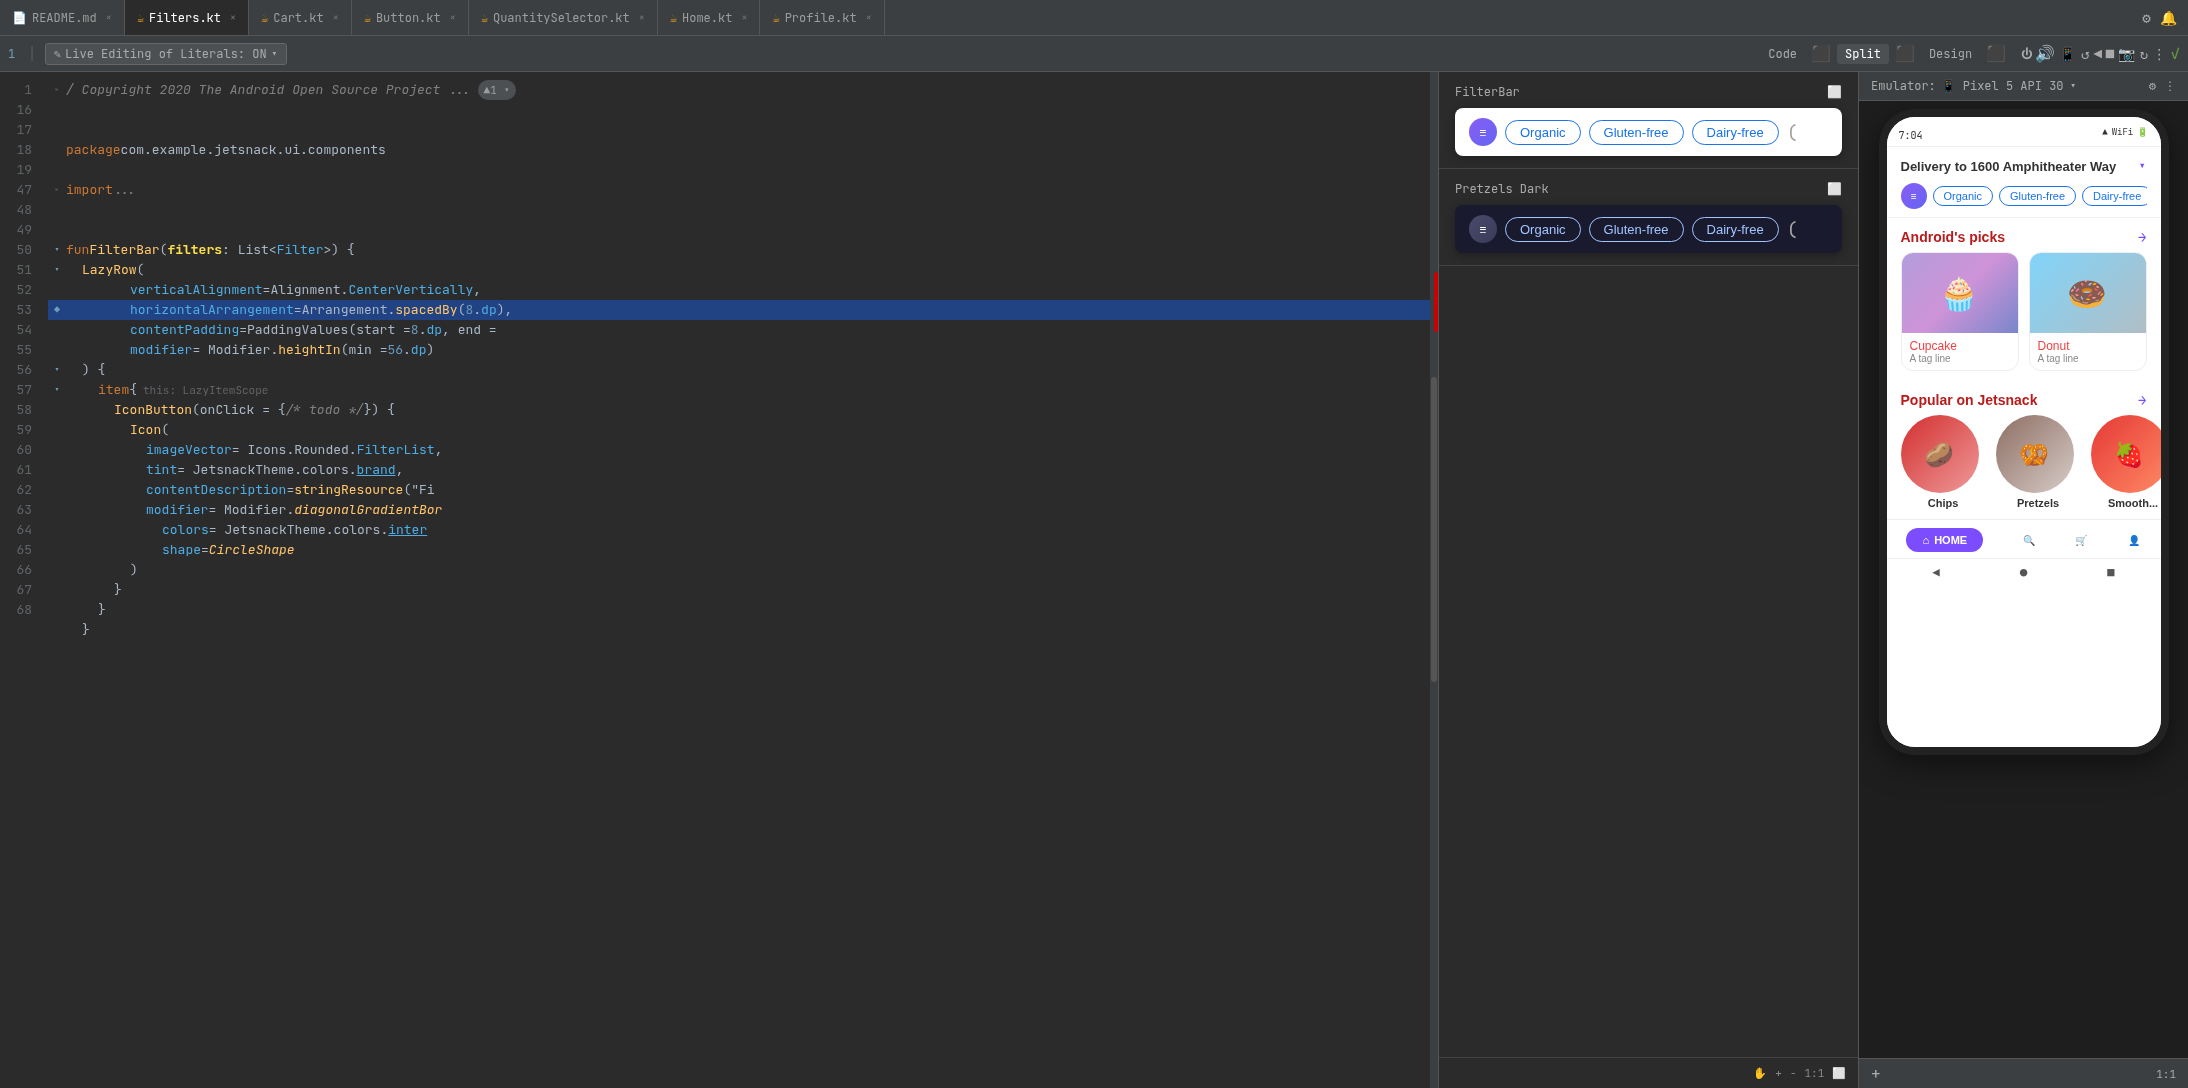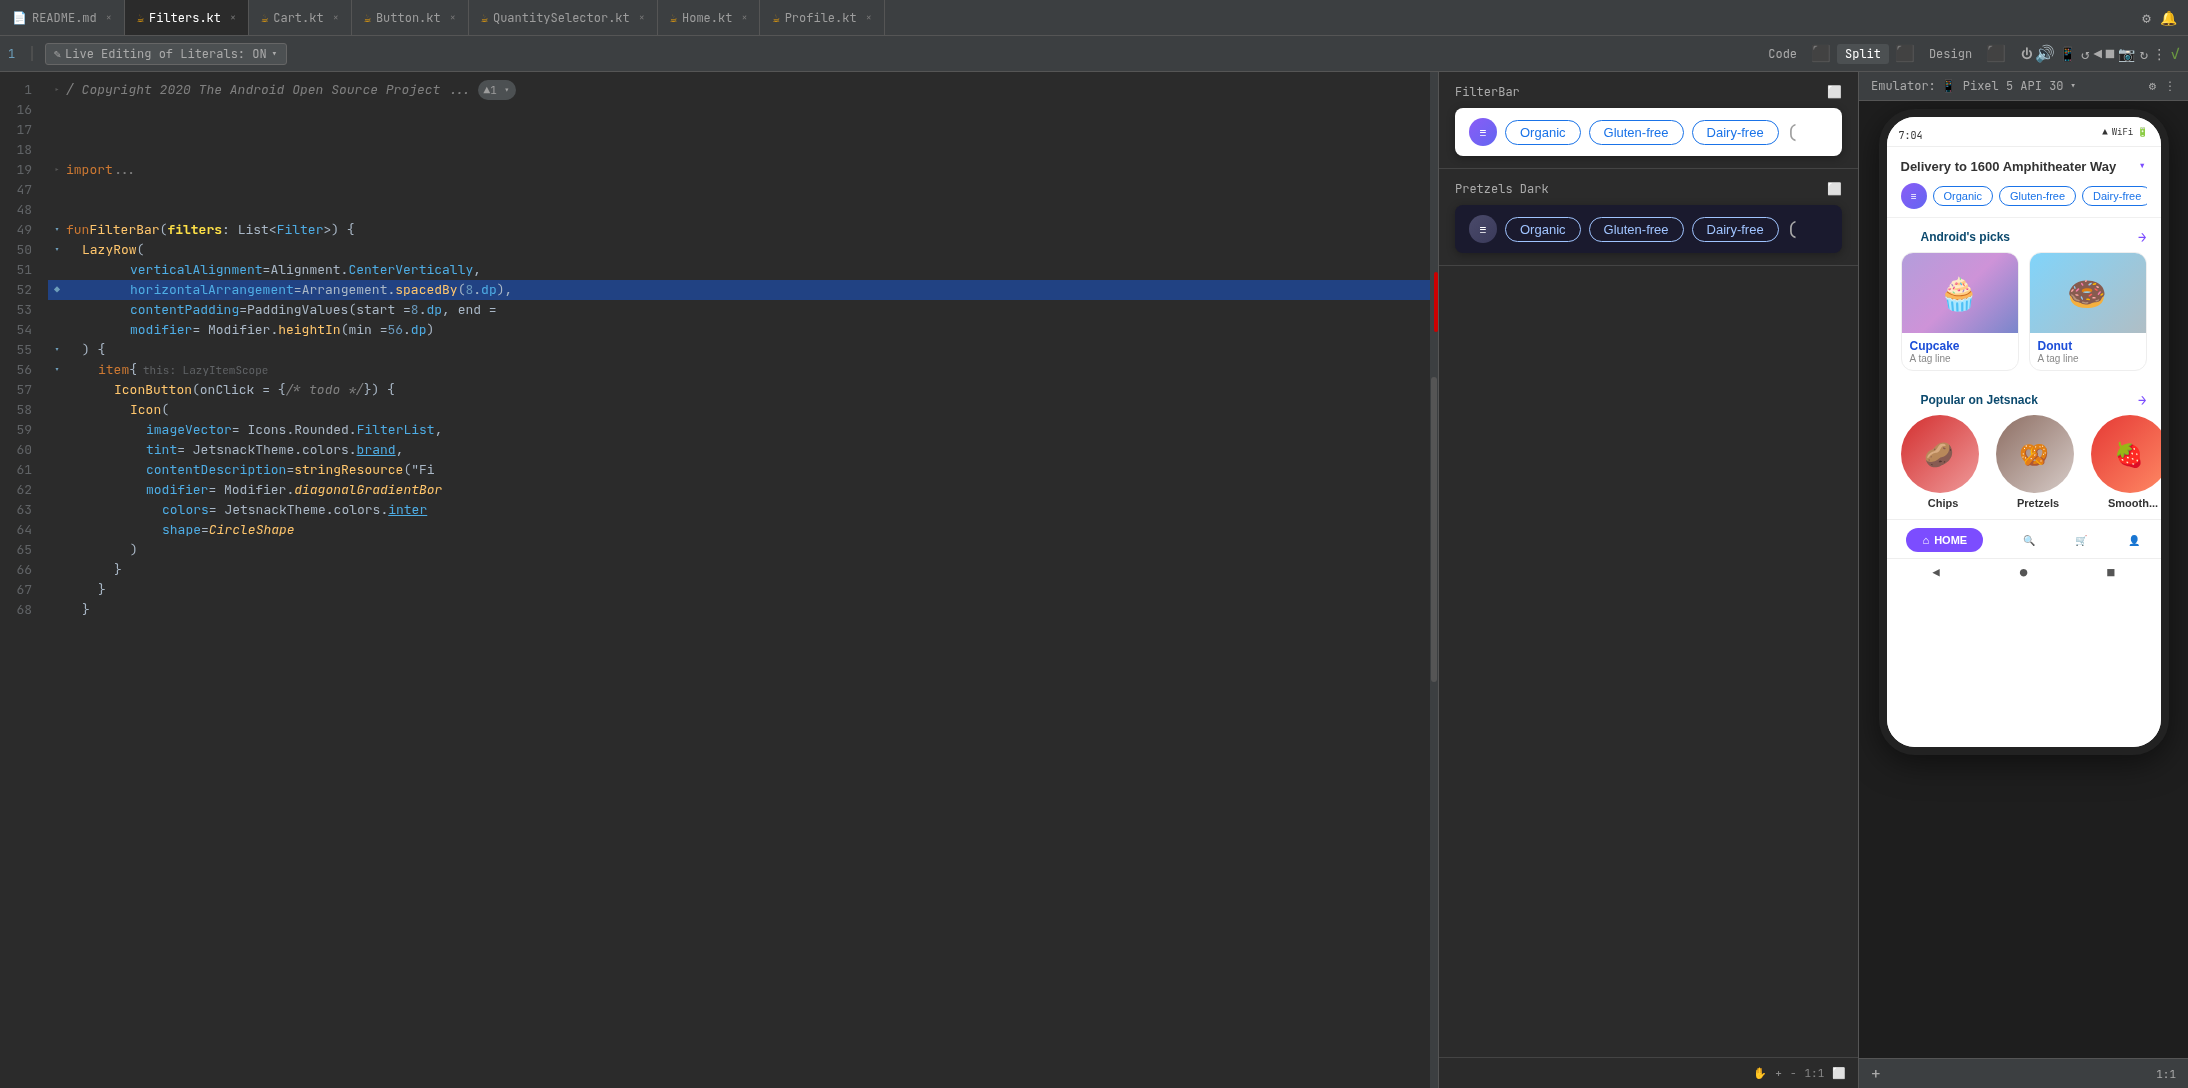--- a/index.html
+++ b/index.html
@@ -348,25 +348,24 @@
       white-space: nowrap;
       font-family: sans-serif;
     }
     .section-header {
       display: flex;
       align-items: center;
       justify-content: space-between;
       padding: 10px 14px 6px;
     }
     .section-title {
-      font-size: 12px;
+      font-size: 14px;
       font-weight: 700;
-      color: #0c4a6e;
+      color: #b91c1c;
       font-family: sans-serif;
-      margin-left: 20px;
     }
     .section-arrow {
       color: #7c4dff;
       font-size: 14px;
     }
     .picks-row {
       display: flex;
       gap: 10px;
       padding: 0 14px 10px;
       overflow: hidden;
@@ -393,22 +392,22 @@
       display: flex;
       align-items: center;
       justify-content: center;
       font-size: 32px;
     }
     .pick-info {
       padding: 6px 8px;
     }
     .pick-name {
       font-size: 12px;
-      font-weight: 700;
-      color: #1d4ed8;
+      font-weight: 400;
+      color: #ef4444;
       font-family: sans-serif;
     }
     .pick-tag {
       font-size: 10px;
       color: #888;
       font-family: sans-serif;
     }
     .popular-row {
       display: flex;
       gap: 10px;
@@ -652,20 +651,25 @@
       </div>
 
       <div class="code-line">
           <div class="left-gutter-icon"></div>
         </div>
 
       <div class="code-line">
           <div class="left-gutter-icon"></div>
         </div>
 
+      <div class="code-line">
+        <div class="left-gutter-icon"></div>
+        <span class="kw-orange">package </span>
+        <span class="kw-white">com.example.jetsnack.ui.components</span>
+      </div>
 
       <div class="code-line">
           <div class="left-gutter-icon"></div>
         </div>
 
       <div class="code-line">
         <div class="left-gutter-icon">
           <span style="color:#555;font-size:10px;">▸</span>
         </div>
         <span class="kw-orange">import </span>

